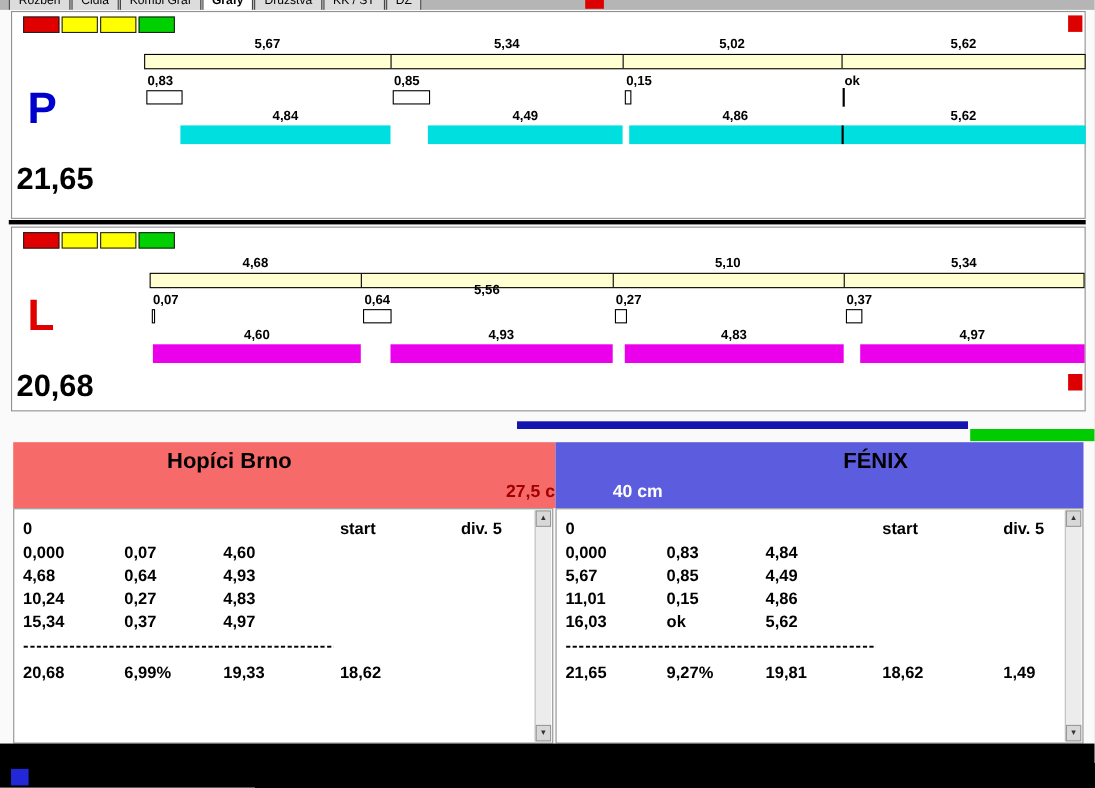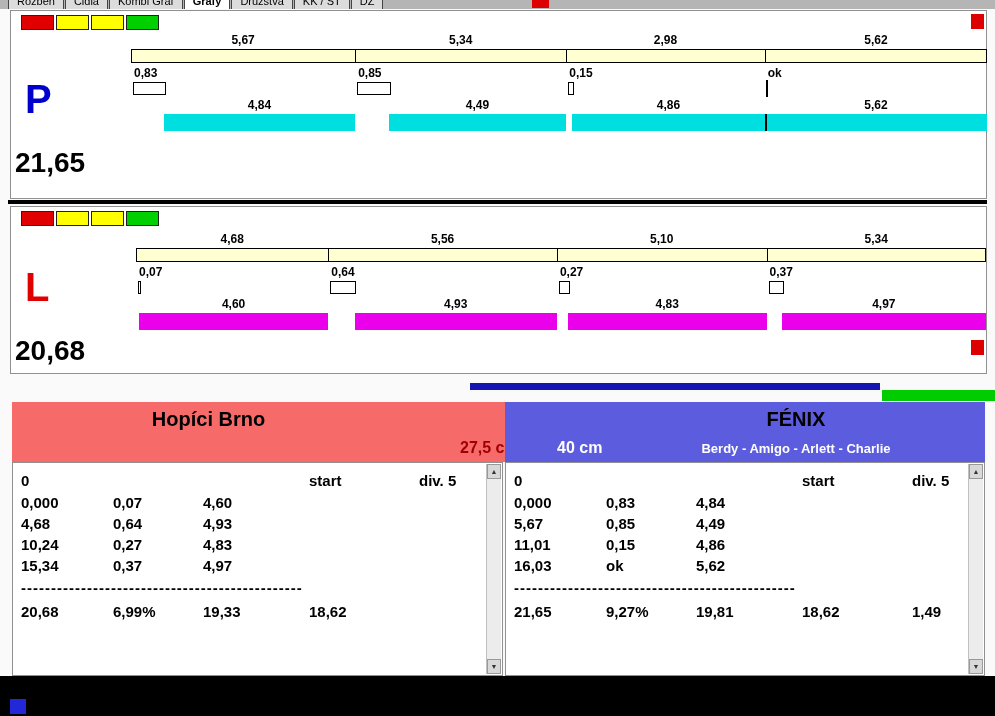--- a/index.html
+++ b/index.html
@@ -151,21 +151,21 @@
   <div class="seg">
     <div class="full-label" style="left: 344.181px; width: 211.133px;">5,34</div>
     <div class="cream-div" style="left: 344.181px; display: block;"></div>
     <div class="start-label" style="left: 347.181px;">0,85</div>
     <div class="start-box" style="left: 346.181px; width: 34px;"></div>
 
     <div class="clean-label" style="left: 377.788px; width: 177.526px;">4,49</div>
     <div class="clean-bar" style="left: 377.788px; width: 177.526px; background: rgb(0, 223, 223);"></div>
   </div>
   <div class="seg">
-    <div class="full-label" style="left: 555.315px; width: 198.481px;">2,98</div>
+    <div class="full-label" style="left: 555.315px; width: 198.481px;">5,02</div>
     <div class="cream-div" style="left: 555.315px; display: block;"></div>
     <div class="start-label" style="left: 558.315px;">0,15</div>
     <div class="start-box" style="left: 557.315px; width: 6px;"></div>
 
     <div class="clean-label" style="left: 561.245px; width: 192.551px;">4,86</div>
     <div class="clean-bar" style="left: 561.245px; width: 192.551px; background: rgb(0, 223, 223);"></div>
   </div>
   <div class="seg">
     <div class="full-label" style="left: 753.796px; width: 222.204px;">5,62</div>
     <div class="cream-div" style="left: 753.796px; display: block;"></div>
@@ -195,21 +195,21 @@
   <div class="seg">
     <div class="full-label" style="left: 125px; width: 192.36px;">4,68</div>
 
     <div class="start-label" style="left: 128px;">0,07</div>
     <div class="start-box" style="left: 127px; width: 3px;"></div>
 
     <div class="clean-label" style="left: 127.877px; width: 189.483px;">4,60</div>
     <div class="clean-bar" style="left: 127.877px; width: 189.483px; background: rgb(234, 0, 234);"></div>
   </div>
   <div class="seg">
-    <div class="full-label" style="left: 317.36px; width: 228.53px;">5,56</div>
+    <div class="full-label" style="left: 317.36px; width: 228.53px; margin-top: 24px;">5,56</div>
     <div class="cream-div" style="left: 317.36px; display: block;"></div>
     <div class="start-label" style="left: 320.36px;">0,64</div>
     <div class="start-box" style="left: 319.36px; width: 26px;"></div>
 
     <div class="clean-label" style="left: 343.665px; width: 202.224px;">4,93</div>
     <div class="clean-bar" style="left: 343.665px; width: 202.224px; background: rgb(234, 0, 234);"></div>
   </div>
   <div class="seg">
     <div class="full-label" style="left: 545.89px; width: 209.623px;">5,10</div>
     <div class="cream-div" style="left: 545.89px; display: block;"></div>
@@ -238,21 +238,20 @@
 
 <div class="teams">
 
   <div class="hdr-left">
     <div class="team-title">Hopíci Brno</div>
     <div class="jump-height">27,5 cm</div>
   </div>
 
   <div class="hdr-right">
     <div class="team-title">FÉNIX</div>
-    <div class="team-dogs">Berdy - Amigo - Arlett - Charlie</div>
     <div class="jump-height">40 cm</div>
   </div>
 
 
   <div class="ttable" id="tbl-left">
     <div class="trow" style="top:9px;">
       <span class="c1">0</span>
       <span class="c4">start</span>
       <span class="c5">div. 5</span>
     </div>

